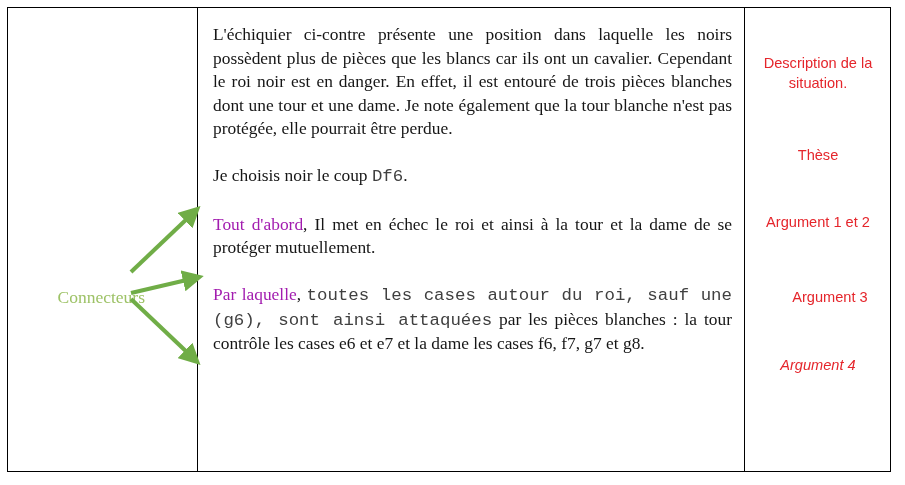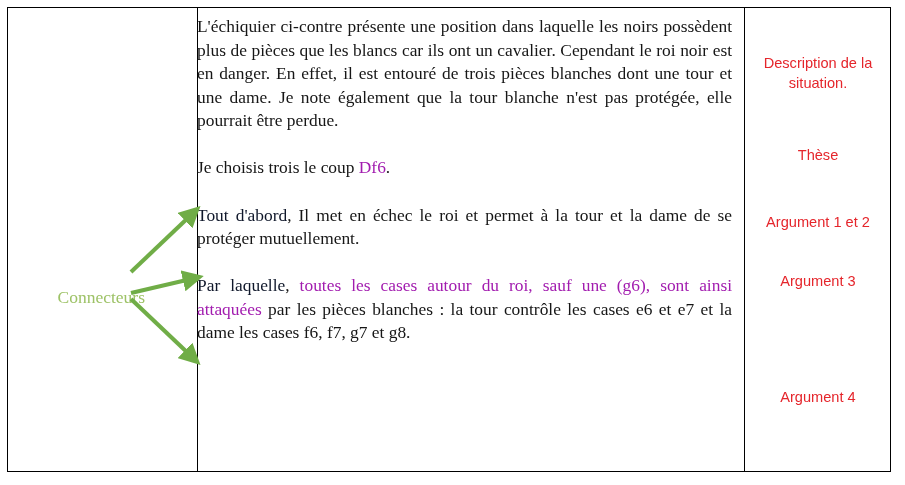--- a/index.html
+++ b/index.html
@@ -73,38 +73,38 @@
     width: 210px;
     height: 465px;
     overflow: visible;
     pointer-events: none;
   }
 
   
   .mid-col {
     position: absolute;
     left: 189px;
-    top: 0;
+    top: 8px;
     width: 547px;
     height: 100%;
     box-sizing: border-box;
-    padding: 5px 12px 0 0;
+    padding: 5px 12px 0 16px;
   }
   .para {
     font-family: "Liberation Serif", serif;
     font-size: 17.4px;
     line-height: 23.6px;
     color: #161616;
     text-align: justify;
     margin: 0;
   }
   .para + .para { margin-top: 23.5px; }
   .para.p-first { margin-top: 2px; }
-  .red   { color: #a21caf; }
-  .green { color: #0f172a; }
+  .red   { color: #404040; font-family: Liberation Mono, monospace; }
+  .green { color: #a21caf; }
 
   
   .right-col {
     position: absolute;
     left: 736px;
     top: 0;
     width: 148px;
     height: 100%;
   }
   .rlabel {
@@ -113,22 +113,22 @@
     width: 148px;
     text-align: center;
     font-family: "Liberation Sans", sans-serif;
     font-size: 14.6px;
     line-height: 19.5px;
     color: #e5252b;
   }
   .rlabel.l0 { top: 46px; }
   .rlabel.l1 { top: 138px; }
   .rlabel.l2 { top: 205px; text-align: center; }
-  .rlabel.l3 { top: 264px; }
-  .rlabel.l4 { top: 380px; }
+  .rlabel.l3 { top: 280px; margin-left: 12px; }
+  .rlabel.l4 { top: 348px; font-style: italic; }
 </style>
 </head>
 <body>
 
 <div id="page">
 
   <div class="table-frame">
 
     <div class="col-divider left-div"></div>
     <div class="col-divider right-div"></div>
@@ -137,25 +137,25 @@
       <div class="connecteurs-label">Connecteurs</div>
     </div>
 
     <div class="mid-col">
 
       <p class="para p-first">
         <span>L'échiquier ci-contre présente une position dans laquelle les noirs possèdent plus de pièces que les blancs car ils ont un cavalier. Cependant le roi noir est en danger. En effet, il est entouré de trois pièces blanches dont une tour et une dame. Je note également que la tour blanche n'est pas protégée, elle pourrait être perdue.</span>
       </p>
 
       <p class="para">
-        <span>Je choisis trois le coup </span><span class="red">Df6</span><span>.</span>
+        <span>Je choisis noir le coup </span><span class="red">Df6</span><span>.</span>
       </p>
 
       <p class="para">
-        <span class="green">Tout d'abord</span><span>, Il met en échec le roi et permet à la tour et la dame de se protéger mutuellement.</span>
+        <span class="green">Tout d'abord</span><span>, Il met en échec le roi et ainsi à la tour et la dame de se protéger mutuellement.</span>
       </p>
 
       <p class="para">
         <span class="green">Par laquelle</span><span>, </span><span class="red">toutes les cases autour du roi, sauf une (g6), sont ainsi attaquées</span><span> par les pièces blanches : la tour contrôle les cases e6 et e7 et la dame les cases f6, f7, g7 et g8.</span>
       </p>
 
 
     </div>
 
     <div class="right-col">

